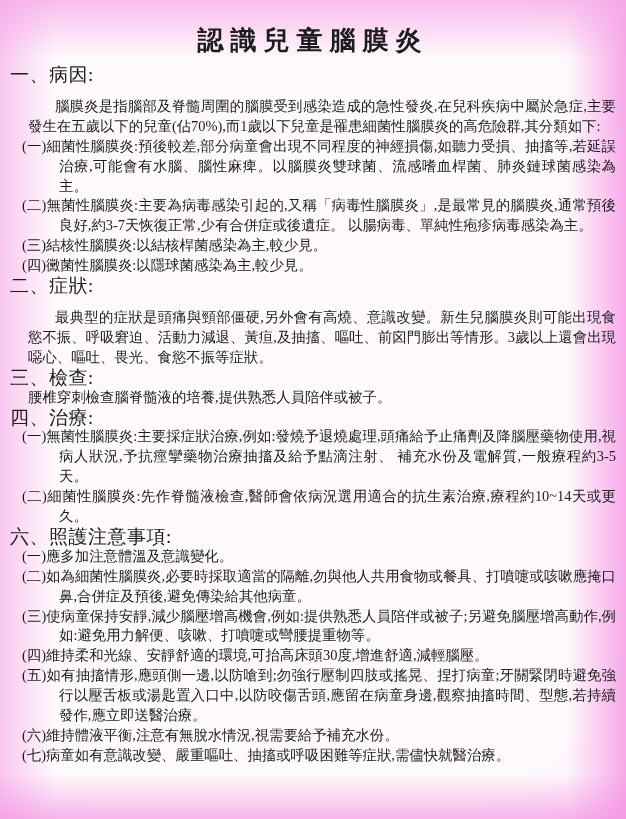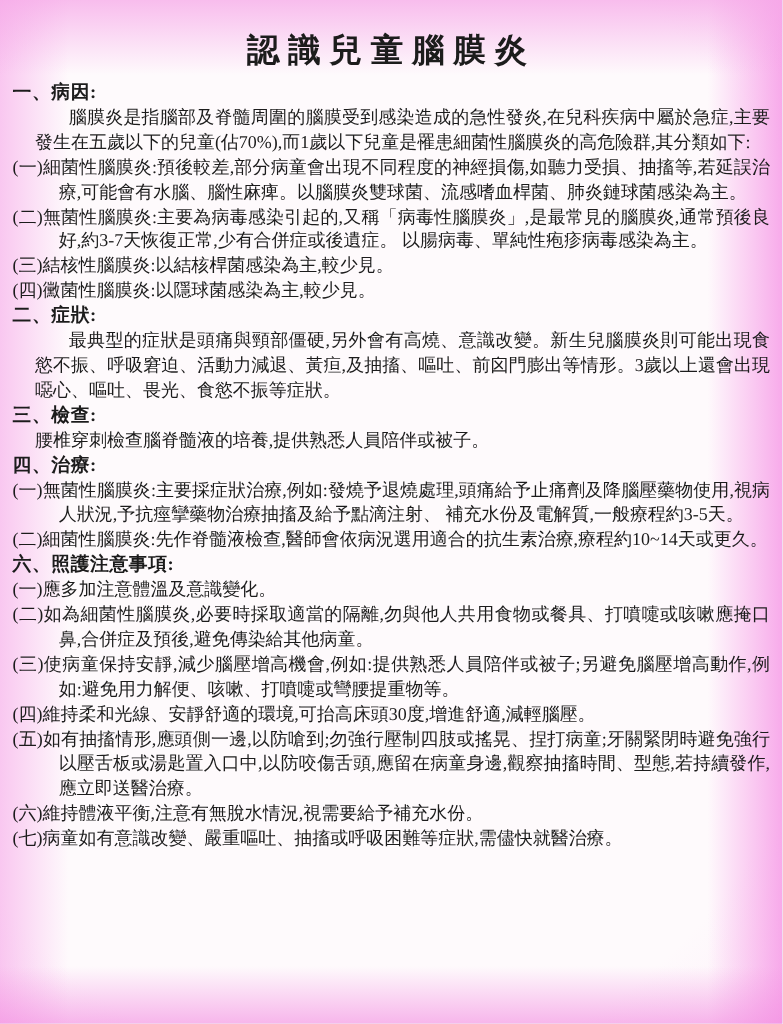--- a/index.html
+++ b/index.html
@@ -30,24 +30,24 @@
     font-size:26px; line-height:34px;
     font-weight:bold;
     letter-spacing:7px;
   }
   .doc-body {
     padding:7px 10px 0 10px;
     font-size:14.4px;
     line-height:19.9px;
     text-align:justify;
   }
-  .sec-heading { font-weight:bold; font-size:15px; letter-spacing:0.5px; }
-  .blk.indent { padding-left:18px; text-indent:27px; }
+  .sec-heading { font-weight:normal; font-size:19px; letter-spacing:0.5px; }
+  .blk.indent { padding-left:18px; text-indent:27px;margin-top:12px; }
   .blk.plain  { padding-left:18px; }
-  .blk.item   { padding-left:37px; text-indent:-37px; }
+  .blk.item   { padding-left:37px; text-indent:-37px;margin-left:12px; }
 </style>
 </head>
 <body>
 
 <div class="page">
   <div class="title">認識兒童腦膜炎</div>
   <div class="doc-body">
       <div class="sec-heading">一、病因:</div>
       <div class="blk indent">腦膜炎是指腦部及脊髓周圍的腦膜受到感染造成的急性發炎,在兒科疾病中屬於急症,主要發生在五歲以下的兒童(佔70%),而1歲以下兒童是罹患細菌性腦膜炎的高危險群,其分類如下:</div>
       <div class="blk item">(一)細菌性腦膜炎:預後較差,部分病童會出現不同程度的神經損傷,如聽力受損、抽搐等,若延誤治療,可能會有水腦、腦性麻痺。以腦膜炎雙球菌、流感嗜血桿菌、肺炎鏈球菌感染為主。</div>

